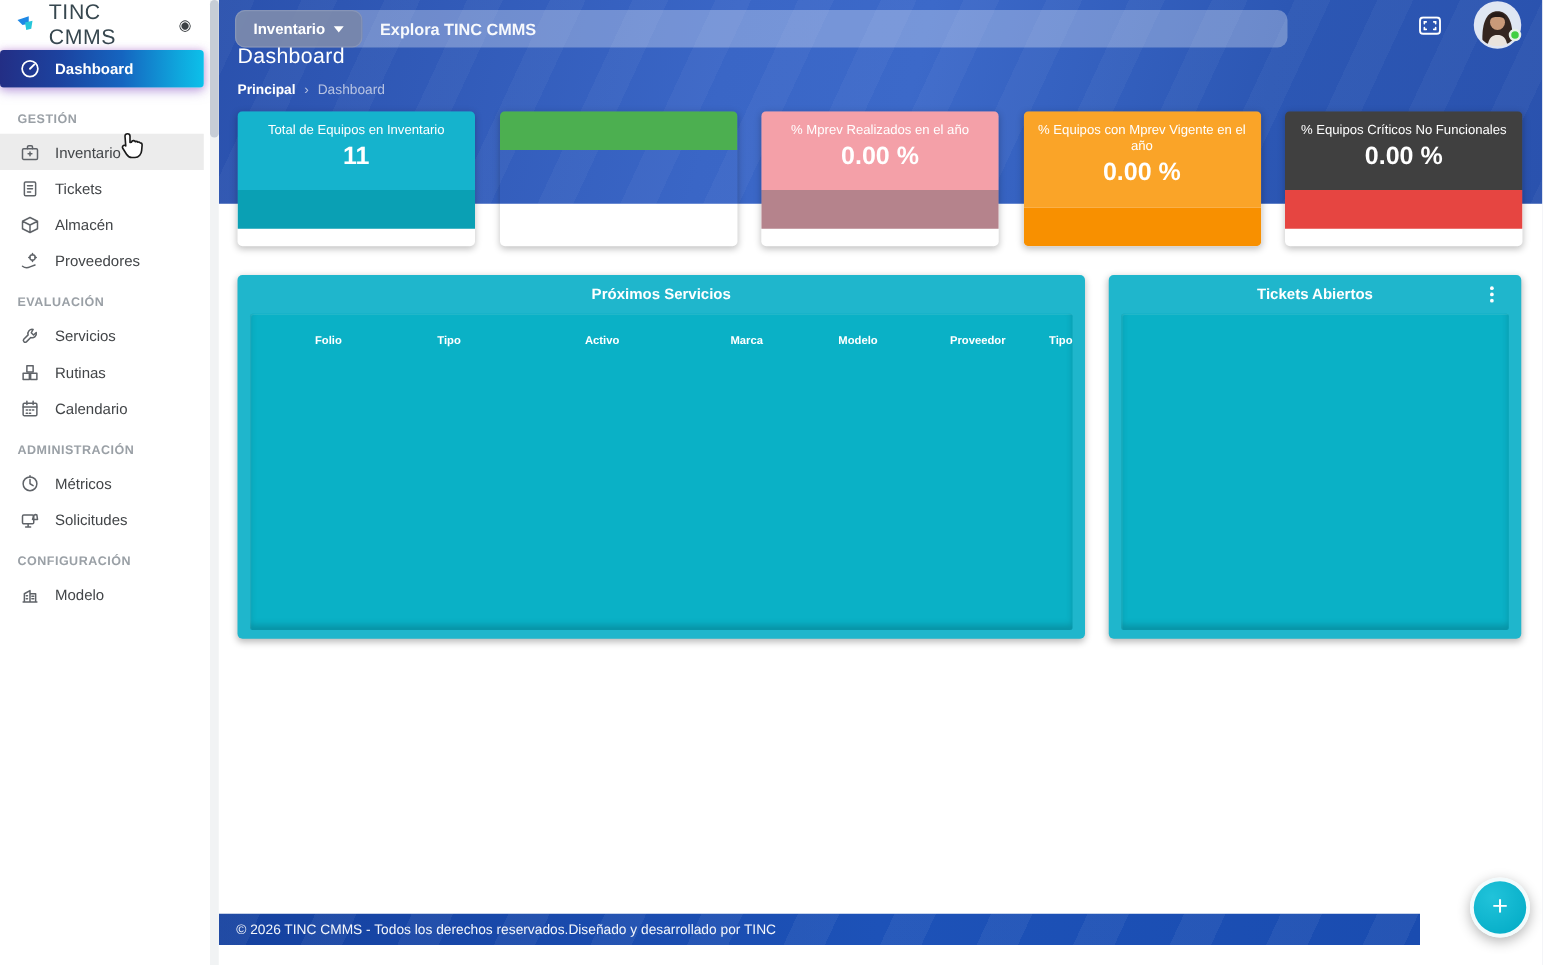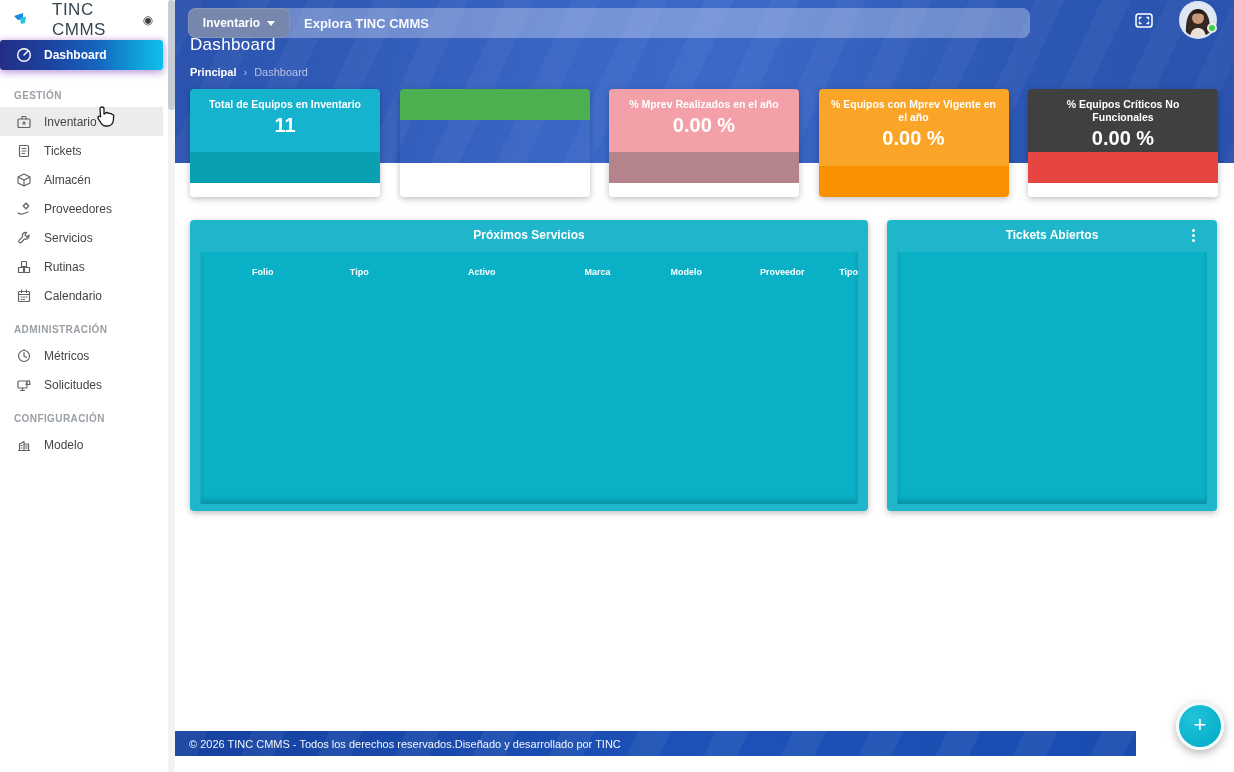--- a/index.html
+++ b/index.html
@@ -7,21 +7,21 @@
   .frame {
     position:relative; width:1234px; height:772px; overflow:hidden;
     font-family:"Liberation Sans", sans-serif; background:#ffffff;
   }
 
   
   .sidebar { position:absolute; left:0; top:0; width:175px; height:772px; background:#ffffff; z-index:5; }
   .sb-scroll-track { position:absolute; right:0; top:0; width:7px; height:772px; background:#f1f3f4; }
   .sb-scroll-thumb { position:absolute; right:0; top:0; width:7px; height:110px; background:#c7cdd6; border-radius:4px; }
   .logo-row { position:absolute; left:0; top:0; width:168px; height:40px; display:flex; align-items:center; padding-left:13px; }
-  .brand { font-size:17px; letter-spacing:0.5px; color:#37474f; font-weight:500; margin-left:21px; flex:1; }
+  .brand { font-size:17px; letter-spacing:0.5px; color:#37474f; font-weight:500; margin-left:8px; flex:1; }
   .collapse-toggle { width:20px; height:20px; display:flex; align-items:center; justify-content:center; color:#3c4043; font-size:12px; cursor:pointer; margin-right:10px; }
   .active-item {
     position:absolute; left:0; top:40px; width:163px; height:30px; border-radius:3px;
     background:linear-gradient(90deg,#232e85 0%,#1c43a0 30%,#1565c0 60%,#0fa7dd 88%,#0cc0ea 100%);
     display:flex; align-items:center; padding-left:16px; color:#fff;
     box-shadow:0 3px 9px rgba(149,117,205,.55), 0 0 6px rgba(171,71,188,.35);
   }
   .active-item .lbl { font-size:12px; font-weight:700; margin-left:12px; }
   .sb-sections { position:absolute; left:0; top:76px; width:163px; }
   .sb-section-label { font-size:10px; font-weight:700; color:#9aa0a6; letter-spacing:.4px; padding:14px 0 6px 14px; }
@@ -67,21 +67,21 @@
   .breadcrumb { position:absolute; left:15px; top:66px; font-size:11px; z-index:2; display:flex; gap:7px; align-items:center; }
   .bc-root { color:#ffffff; font-weight:700; cursor:pointer; }
   .bc-sep { color:#b7c3e2; }
   .bc-current { color:#b7c3e2; }
 
   
   .cards-row { position:absolute; left:15px; top:89px; width:1028px; display:flex; justify-content:space-between; z-index:3; }
   .stat-card { width:190px; border-radius:4px; overflow:hidden; box-shadow:0 2px 6px rgba(0,0,0,0.25); }
   .stat-main { height:63px; display:flex; flex-direction:column; align-items:center; justify-content:flex-start; padding-top:9px; }
   .stat-card.tall .stat-main { height:77px; }
-  .stat-title { font-size:10.5px; font-weight:700; color:#fff; text-align:center; line-height:1.25; padding:0 8px; }
+  .stat-title { font-size:10.5px; font-weight:400; color:#fff; text-align:center; line-height:1.25; padding:0 8px; }
   .stat-value { font-size:20px; font-weight:600; color:#fff; margin-top:3px; }
   .stat-foot { height:31px; }
 
   
   .panel { position:absolute; top:220px; background:#1fb6cc; border-radius:4px; box-shadow:0 2px 6px rgba(0,0,0,0.28); z-index:3; }
   .panel-servicios { left:15px; width:678px; height:291px; }
   .panel-tickets { left:712px; width:330px; height:291px; }
   .panel-title { position:absolute; top:8px; left:0; right:0; text-align:center; color:#fff; font-size:12px; font-weight:700; }
   .kebab-btn { position:absolute; top:6px; right:16px; width:16px; height:18px; display:flex; flex-direction:column; align-items:center; justify-content:center; gap:2px; cursor:pointer; }
   .kebab-btn i { width:3px; height:3px; border-radius:50%; background:#fff; }
@@ -159,20 +159,21 @@
           <span class="lbl">Almacén</span>
         </div>
         <div class="sb-item">
           <svg width="16" height="16" viewBox="0 0 16 16">
             <circle cx="10" cy="5" r="2.2" fill="none" stroke="#5f6368" stroke-width="1.2" stroke-linecap="round" stroke-linejoin="round"></circle>
             <path d="M10 1.8 v1 M10 7.2 v1 M13 5 h-1 M8 5 H7" fill="none" stroke="#5f6368" stroke-width="1.2" stroke-linecap="round" stroke-linejoin="round"></path>
             <path d="M2 12 c2 1.5 4 1.5 6 .5 l4 -1.5" fill="none" stroke="#5f6368" stroke-width="1.2" stroke-linecap="round" stroke-linejoin="round"></path>
           </svg>
           <span class="lbl">Proveedores</span>
         </div>
+        <div class="sb-section-label">EVALUACIÓN</div>
         <div class="sb-item">
           <svg width="16" height="16" viewBox="0 0 16 16">
             <path d="M10.5 2.5 a3.4 3.4 0 0 0 -4 4.4 L3 10.4 a1.5 1.5 0 0 0 2.1 2.1 L8.6 9 a3.4 3.4 0 0 0 4.4 -4 L10.8 7 L9 5.2 Z" fill="none" stroke="#5f6368" stroke-width="1.2" stroke-linecap="round" stroke-linejoin="round"></path>
           </svg>
           <span class="lbl">Servicios</span>
         </div>
         <div class="sb-item">
           <svg width="16" height="16" viewBox="0 0 16 16">
             <rect x="5.5" y="2.5" width="5" height="5" fill="none" stroke="#5f6368" stroke-width="1.2" stroke-linecap="round" stroke-linejoin="round"></rect>
             <rect x="2.5" y="8.5" width="5" height="5" fill="none" stroke="#5f6368" stroke-width="1.2" stroke-linecap="round" stroke-linejoin="round"></rect>

